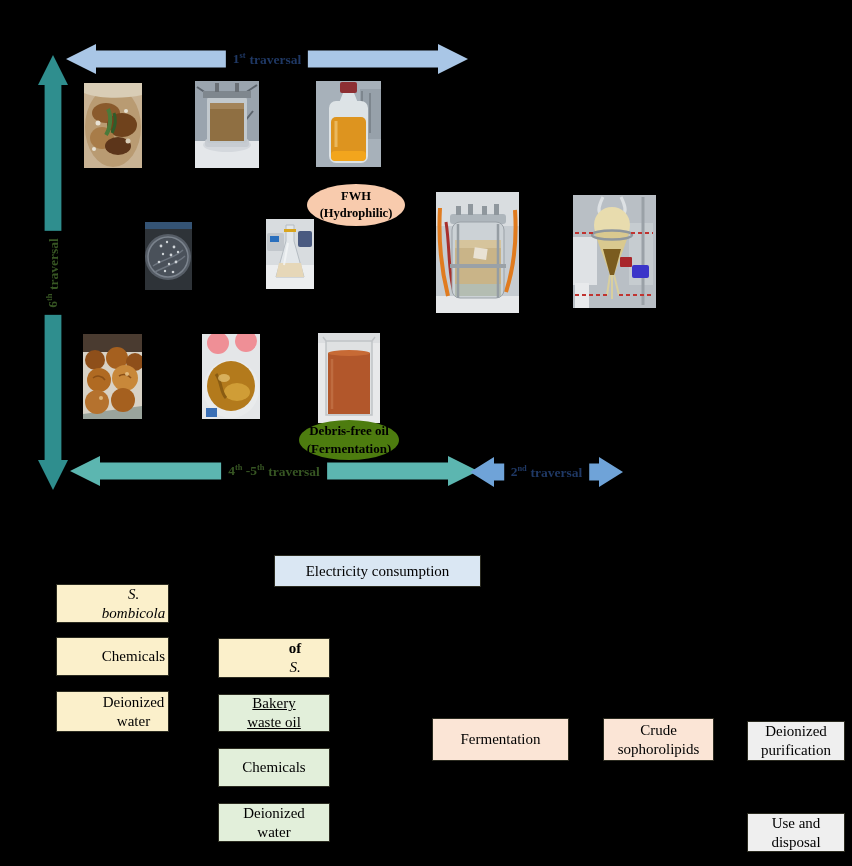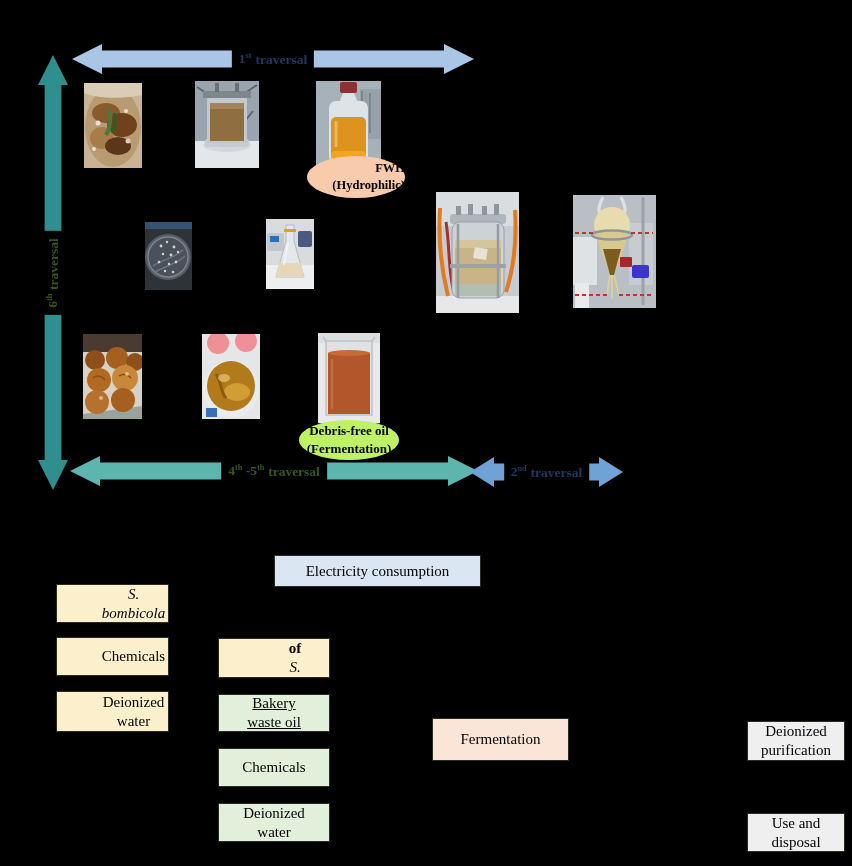--- a/index.html
+++ b/index.html
@@ -43,41 +43,41 @@
   
   .photo { position:absolute; overflow:hidden; background:#222; }
   .photo svg { display:block; width:100%; height:100%; }
   
   .callout {
     position:absolute; border-radius:50%;
     display:flex; flex-direction:column; align-items:center; justify-content:center;
     text-align:center; color:#000; font-weight:bold; font-size:12.5px; line-height:1.35;
   }
   .callout-fwh    { background:#f8cbad; }
-  .callout-debris { background:#bef264; }
+  .callout-debris { background:#4d7c0f; }
   
   .fbox {
     position:absolute; box-sizing:border-box; border:1px solid #2b2b20;
     display:flex; align-items:center; justify-content:center; text-align:center;
     color:#000; font-size:15px; line-height:1.25;
   }
   .fbox .inner { display:block; }
   .box-yellow { background:#fbf0cb;padding-left:42px; }
   .box-green  { background:#e2efda; }
   .box-blue   { background:#dae7f3; }
   .box-peach  { background:#fbe5d6; }
   .box-gray   { background:#efefef; }
   .italic { font-style:italic; }
 </style>
 </head>
 <body>
 
 <div id="canvas">
 
-  <div class="arrow arrow-h" style="left:72px; top:44px; width:402px;">
+  <div class="arrow arrow-h" style="left:66px; top:44px; width:402px;">
     <div class="shape fill-blue-light"></div>
     <div class="arrow-label txt-navy">
       <span>1</span><sup>st</sup><span class="word">traversal</span>
     </div>
   </div>
 
   <div class="arrow arrow-v" style="left:38px; top:55px; height:435px;">
     <div class="shape fill-teal-dark"></div>
     <div class="arrow-label vert txt-green">
       <span>6</span><sup>th</sup><span class="word">traversal</span>
@@ -264,21 +264,21 @@
       <rect width="62" height="90" fill="#e8e9ea"></rect>
       <rect width="62" height="10" fill="#dcdee0"></rect>
       <path d="M8,8 L54,8 L54,82 L8,82 Z" fill="#dfe1e2" stroke="#c0c3c6" stroke-width="1.5"></path>
       <rect x="10" y="20" width="42" height="61" fill="#b2572b"></rect>
       <ellipse cx="31" cy="20" rx="21" ry="3" fill="#c76a35"></ellipse>
       <path d="M14,26 L14,76" stroke="#c97a4e" stroke-width="2.5" opacity="0.6"></path>
       <path d="M8,8 L5,4 M54,8 L57,4" stroke="#c0c3c6" stroke-width="1.5"></path>
     </svg>
   </div>
 
-  <div class="callout callout-fwh" style="left:307px; top:156px; width:98px; height:42px;align-items:flex-end;">
+  <div class="callout callout-fwh" style="left:307px; top:184px; width:98px; height:42px;">
     <span>FWH</span>
     <span>(Hydrophilic)</span>
   </div>
 
   <div class="callout callout-debris" style="left:299px; top:420px; width:100px; height:40px; font-size:13px;">
     <span>Debris-free oil</span>
     <span>(Fermentation)</span>
   </div>
 
   <div class="fbox box-blue" style="left:274px; top:555px; width:207px; height:32px;">
@@ -313,20 +313,23 @@
   </div>
 
   <div class="fbox box-green" style="left:218px; top:803px; width:112px; height:39px;">
     <span class="inner" style="max-width:72px;">Deionized water</span>
   </div>
 
   <div class="fbox box-peach" style="left:432px; top:718px; width:137px; height:43px;">
     <span class="inner">Fermentation</span>
   </div>
 
+  <div class="fbox box-peach" style="left:603px; top:718px; width:111px; height:43px;">
+    <span class="inner" style="max-width:95px;">Crude sophorolipids</span>
+  </div>
 
   <div class="fbox box-gray" style="left:747px; top:721px; width:98px; height:40px;">
     <span class="inner" style="max-width:90px;">Deionized purification</span>
   </div>
 
   <div class="fbox box-gray" style="left:747px; top:813px; width:98px; height:39px;">
     <span class="inner" style="max-width:62px;">Use and disposal</span>
   </div>
 
 </div>

